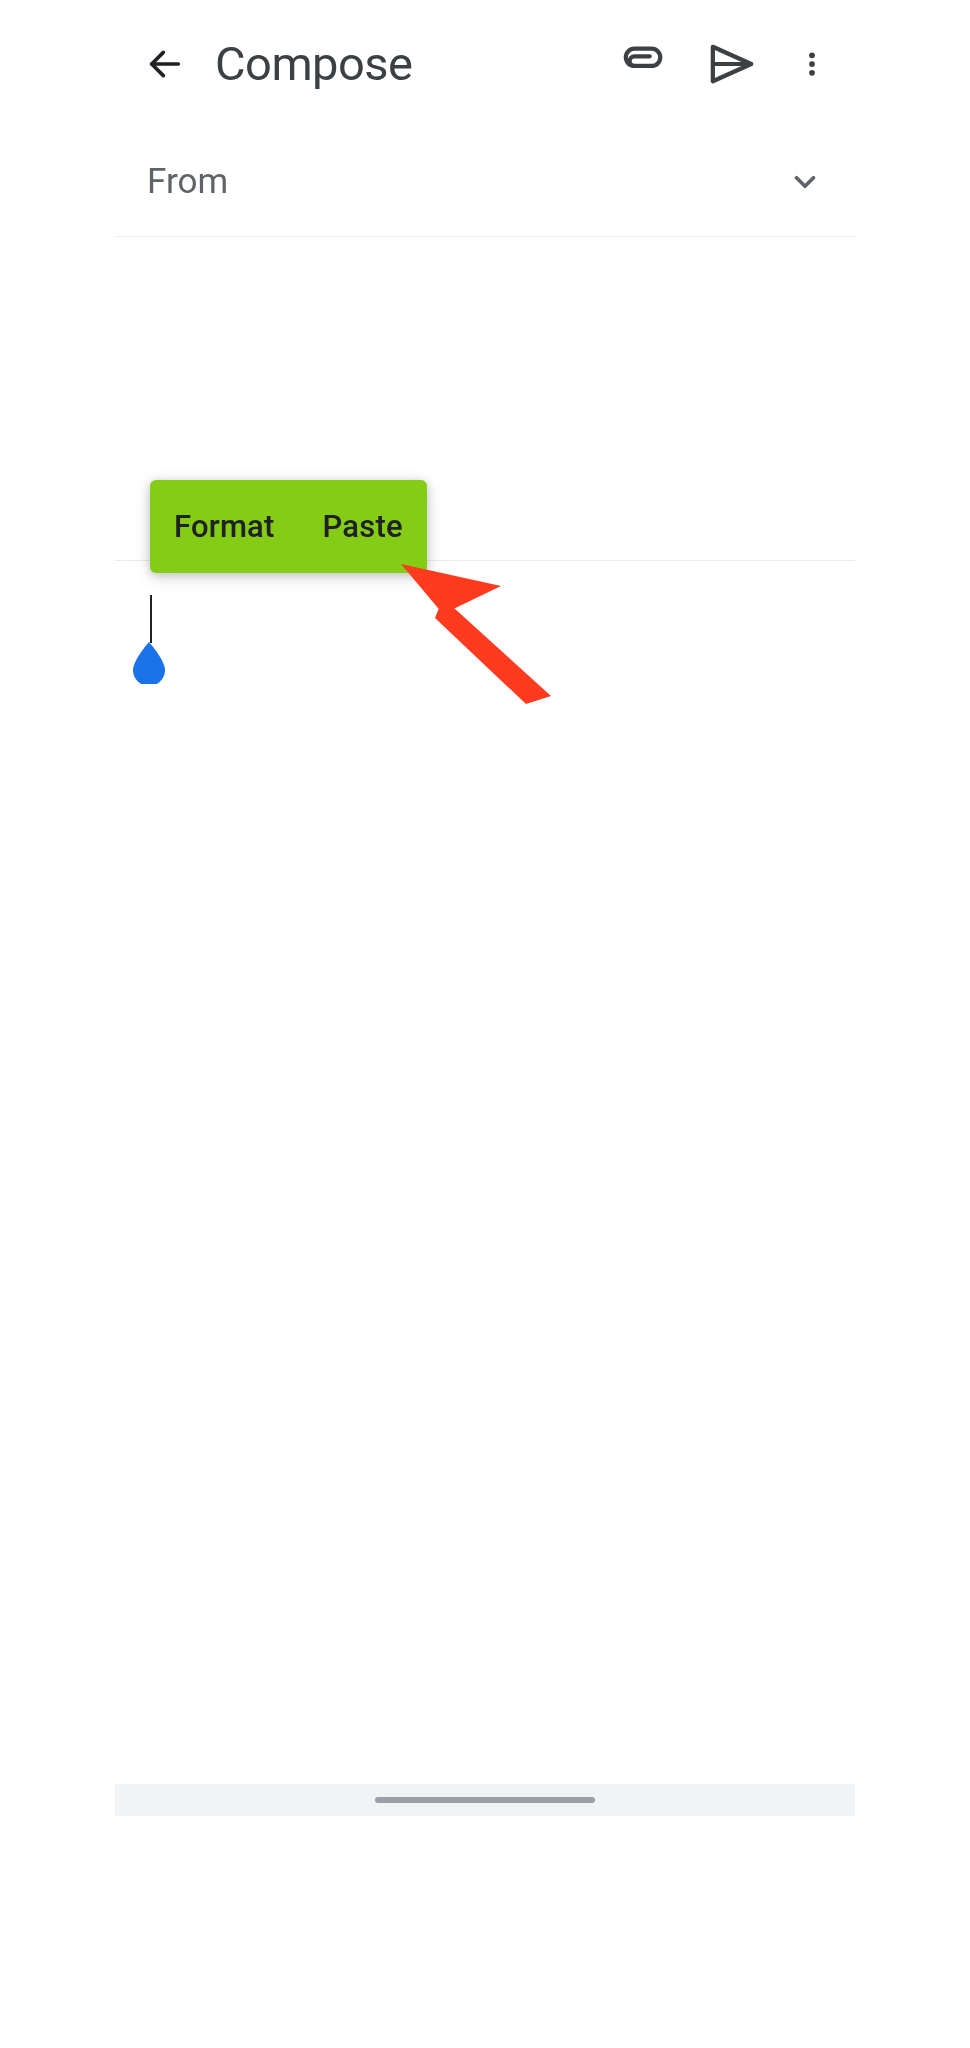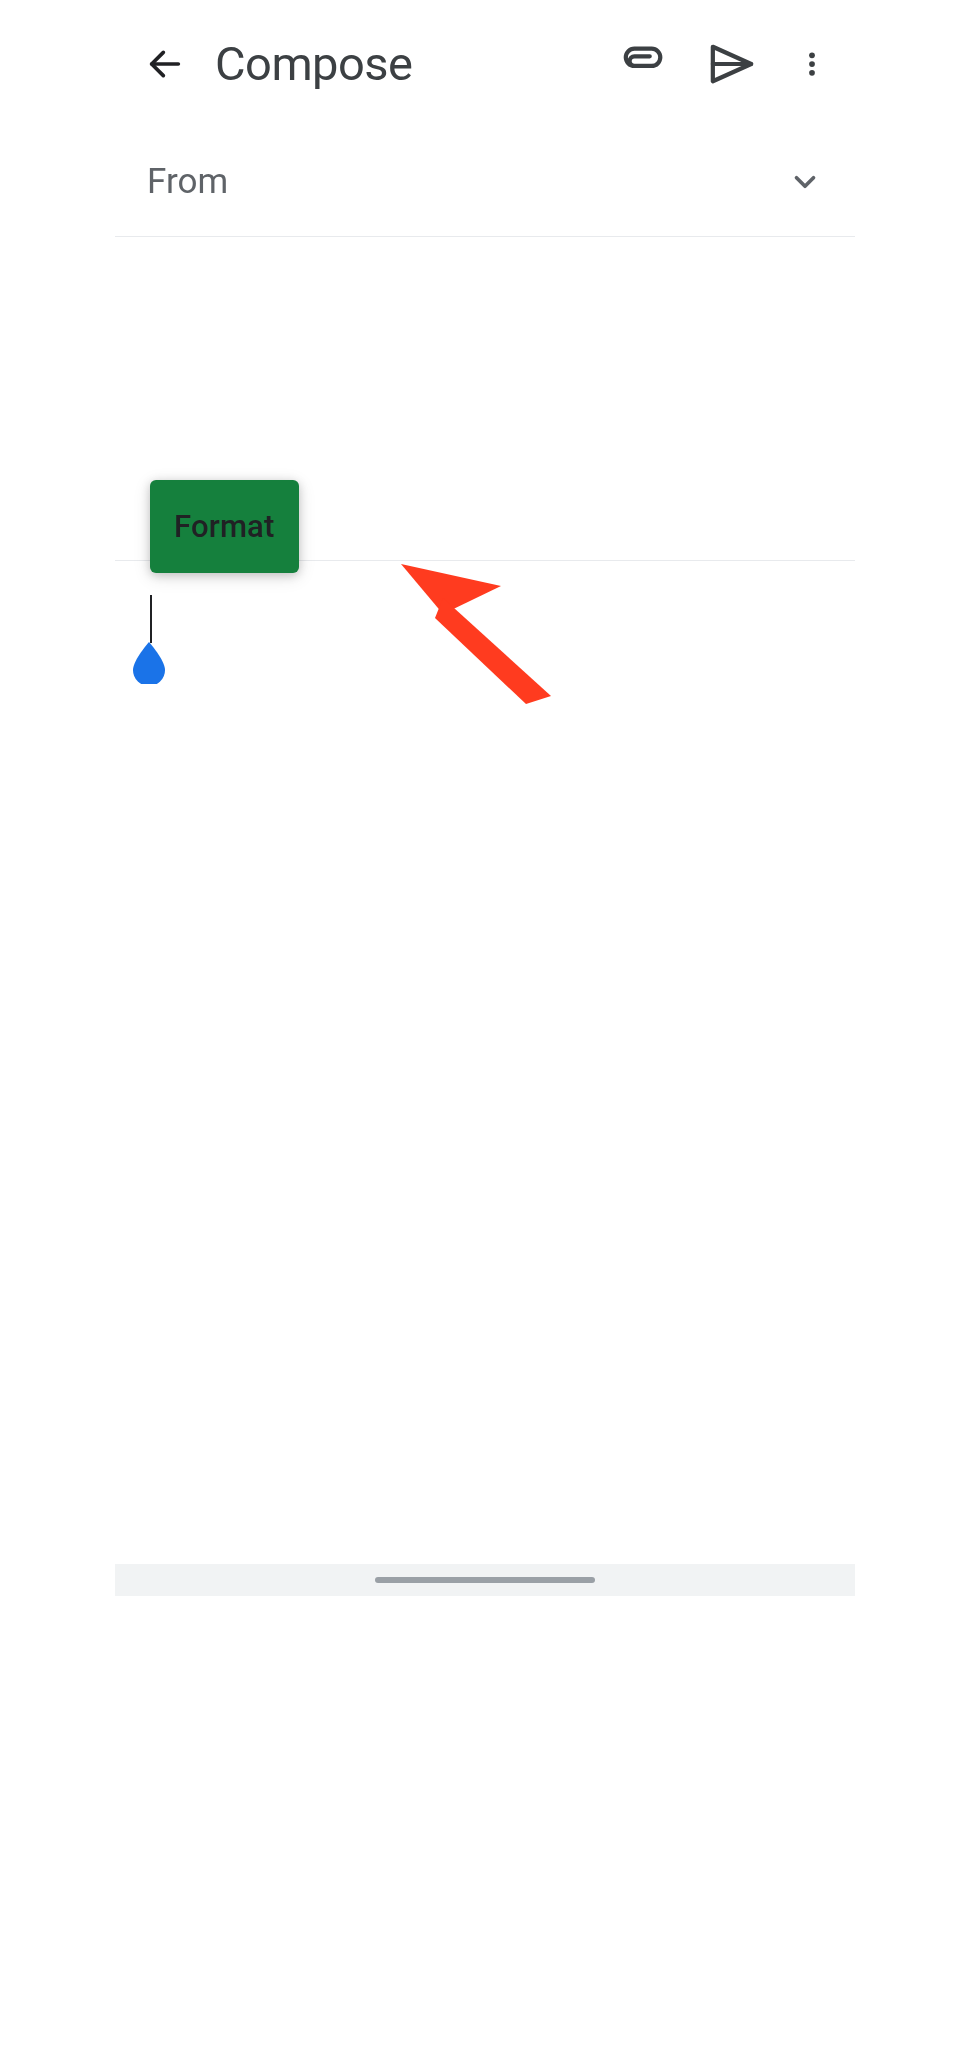--- a/index.html
+++ b/index.html
@@ -71,21 +71,21 @@
       height: 36px;
       display: flex;
       align-items: center;
       justify-content: center;
       cursor: pointer;
     }
     .context-menu {
       position: absolute;
       top: 480px;
       left: 35px;
-      background: #15803d;
+      background: #84cc16;
       border-radius: 6px;
       box-shadow: 0 2px 10px rgba(0,0,0,0.18), 0 4px 18px rgba(0,0,0,0.12);
       display: flex;
       padding: 0;
       z-index: 20;
     }
     .context-item {
       font-size: 31px;
       font-weight: 500;
       color: #202124;
@@ -142,21 +142,21 @@
       width: 220px;
       height: 6px;
       background: #9aa0a6;
       border-radius: 3px;
     }
     .content-wrap {
       position: absolute;
       top: 0;
       left: 115px;
       width: 740px;
-      height: 1596px;
+      height: 1816px;
     }
   </style>
 </head>
 <body>
 
 <div class="content-wrap">
 
   <div class="header">
     <div class="back-btn">
       <svg width="40" height="40" viewBox="0 0 24 24" fill="none" stroke="#202124" stroke-width="2.2" stroke-linecap="round" stroke-linejoin="round">
@@ -195,20 +195,21 @@
           <polyline points="6,9 12,15 18,9"></polyline>
         </svg>
       </div>
     </div>
   </div>
 
   <div class="subject-divider"></div>
 
   <div class="context-menu">
     <div class="context-item">Format</div>
+    <div class="context-item">Paste</div>
   </div>
 
   <div class="cursor-line"></div>
 
   <div class="cursor-handle">
     <svg width="44" height="44" viewBox="0 0 44 44">
       <path d="M22 2 C22 2 6 20 6 30 A16 16 0 0 0 38 30 C38 20 22 2 22 2 Z" fill="#1a73e8"></path>
     </svg>
   </div>
 

